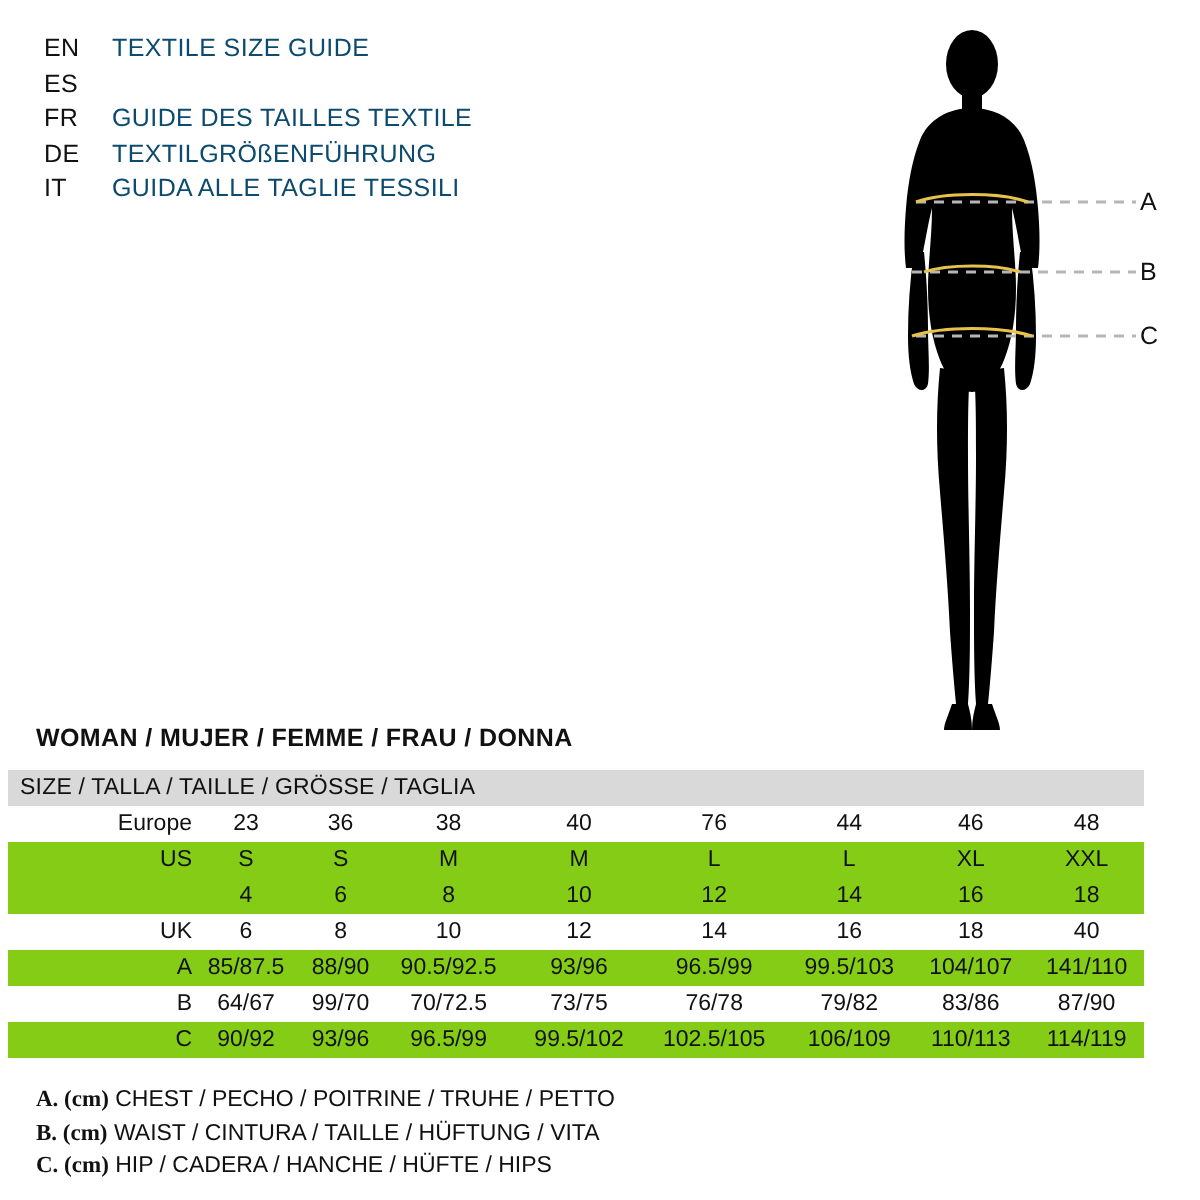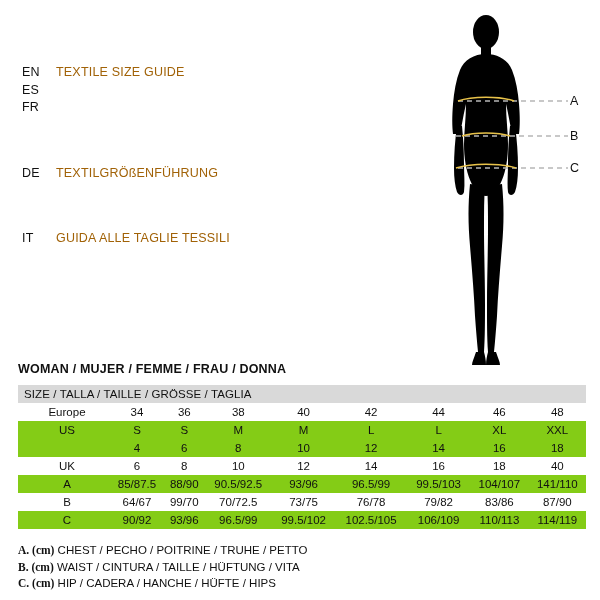--- a/index.html
+++ b/index.html
@@ -35,22 +35,21 @@
     font-size: 12.5px;
     line-height: 17.5px;
     letter-spacing: 0.2px;
   }
   .lang-code {
     width: 34px;
     flex: 0 0 34px;
     color: #111;
   }
   .lang-text {
-    color: #a16207;
-    margin-top: 48px;
+    color: #0c4a6e;
   }
 
   
   .figure-wrap {
     position: absolute;
     left: 400px;
     top: 8px;
     width: 195px;
     height: 370px;
   }
@@ -73,21 +72,21 @@
     top: 362px;
     font-size: 12.5px;
     font-weight: bold;
     letter-spacing: 0.2px;
     color: #111;
   }
 
   
   .size-table {
     position: absolute;
-    left: 18px;
+    left: 4px;
     top: 385px;
     width: 568px;
     border-collapse: collapse;
     font-size: 11.5px;
     color: #111;
   }
   .size-table th, .size-table td {
     padding: 0;
     height: 18px;
     line-height: 18px;
@@ -100,21 +99,21 @@
   .size-table tr.head-row td {
     text-align: left;
     padding-left: 6px;
     font-size: 11.5px;
     letter-spacing: 0.1px;
   }
   .size-table tr.shade td {
     background: #84cc16;
   }
   .size-table td.rowlabel {
-    text-align: center;
+    text-align: right;
     padding-left: 6px;
     width: 86px;
     margin-top: 46px;
   }
 
   
   .footnotes {
     position: absolute;
     left: 18px;
     top: 542px;
@@ -138,20 +137,21 @@
   <div class="lang-block">
     <div class="lang-row">
       <span class="lang-code">EN</span>
       <span class="lang-text">TEXTILE SIZE GUIDE</span>
     </div>
     <div class="lang-row">
       <span class="lang-code">ES</span>
     </div>
     <div class="lang-row">
       <span class="lang-code">FR</span>
+      <span class="lang-text">GUIDE DES TAILLES TEXTILE</span>
     </div>
     <div class="lang-row">
       <span class="lang-code">DE</span>
       <span class="lang-text">TEXTILGRÖßENFÜHRUNG</span>
     </div>
     <div class="lang-row">
       <span class="lang-code">IT</span>
       <span class="lang-text">GUIDA ALLE TAGLIE TESSILI</span>
     </div>
   </div>
@@ -236,25 +236,25 @@
 
   <div class="gender-title">WOMAN / MUJER / FEMME / FRAU / DONNA</div>
 
   <table class="size-table">
     <tbody>
       <tr class="head-row">
         <td colspan="9">SIZE / TALLA / TAILLE / GRÖSSE / TAGLIA</td>
       </tr>
       <tr>
         <td class="rowlabel">Europe</td>
-        <td>34</td>
+        <td>23</td>
         <td>36</td>
         <td>38</td>
         <td>40</td>
-        <td>42</td>
+        <td>76</td>
         <td>44</td>
         <td>46</td>
         <td>48</td>
       </tr>
       <tr class="shade">
         <td class="rowlabel">US</td>
         <td>S</td>
         <td>S</td>
         <td>M</td>
         <td>M</td>

